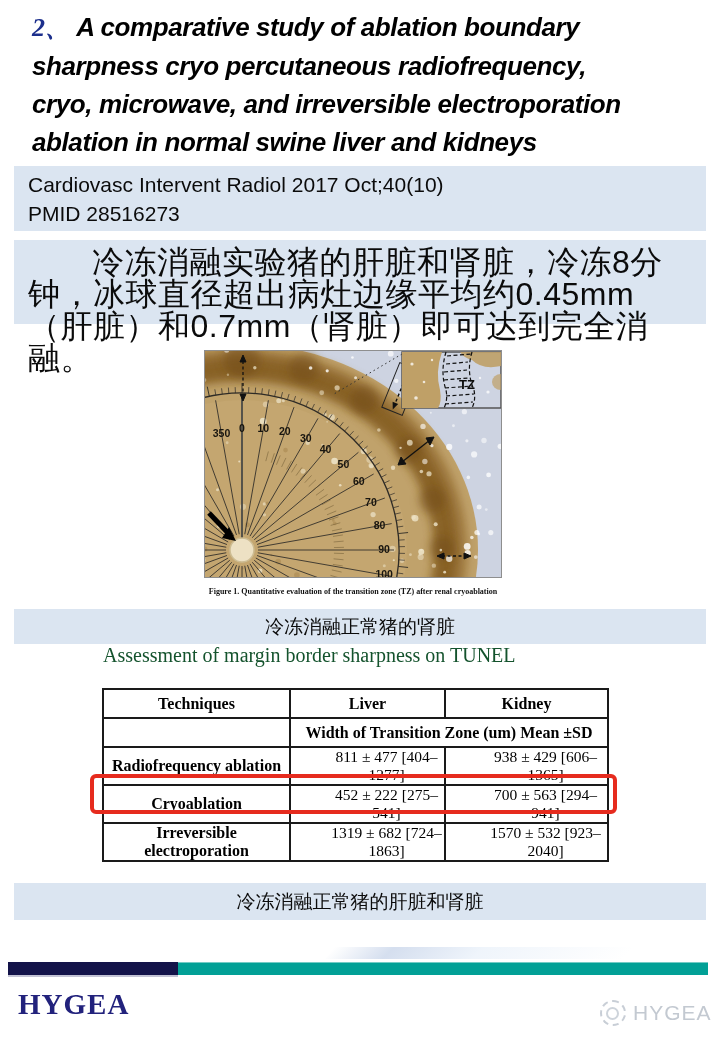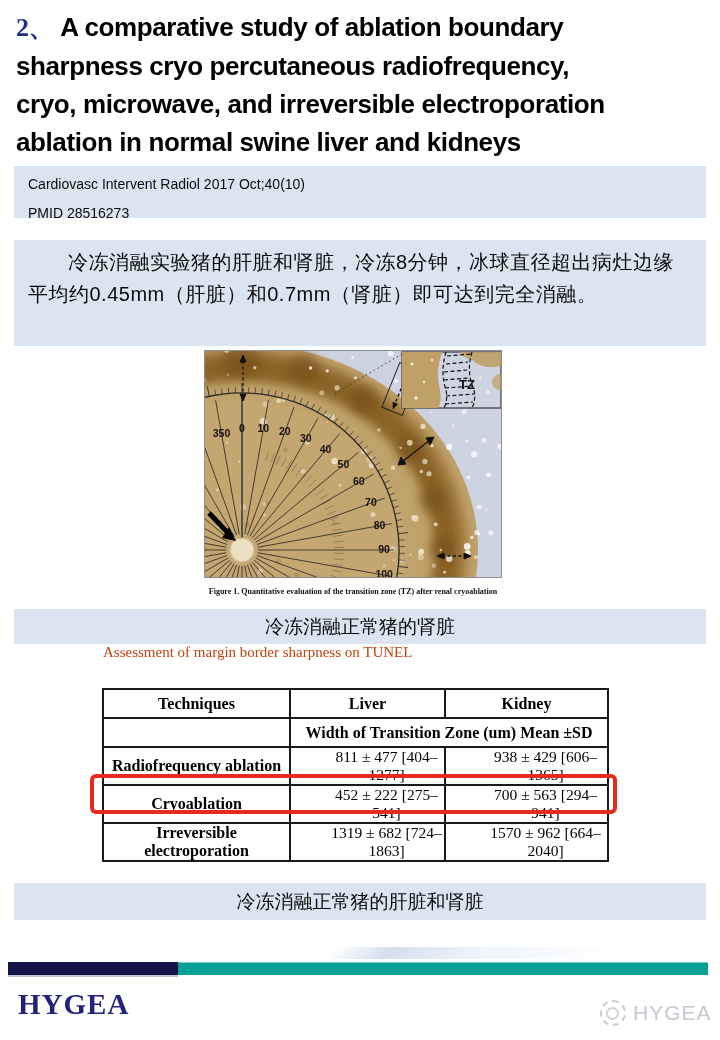--- a/index.html
+++ b/index.html
@@ -2,36 +2,36 @@
 <html><head>
 <meta charset="utf-8">
 <style>
   html,body{margin:0;padding:0;}
   body{
     width:720px;height:1040px;position:relative;background:#ffffff;
     font-family:"Liberation Sans",sans-serif;overflow:hidden;
   }
   .abs{position:absolute;}
   
-  .title{left:16px;top:8px;width:680px;color:#000;}
+  .title{left:32px;top:8px;width:680px;color:#000;font-style:italic;}
   .title .tline{font-weight:700;font-size:26px;line-height:38px;white-space:nowrap;letter-spacing:-0.4px;}
   .title .tnum{color:#1c2f8c;font-family:"Liberation Serif",serif;font-weight:700;margin-right:6px;}
   
   .banner{background:#dbe5f1;left:14px;width:692px;color:#0b0b0b;}
-  .banner.citation{top:166px;height:52px;font-size:14px;line-height:29px;padding:4px 0 0 14px;box-sizing:border-box;}
-  .banner.summary{top:240px;height:106px;font-size:20px;line-height:32px;padding:6px 14px 7px 14px;box-sizing:border-box;text-indent:2em;letter-spacing:0.5px;}
+  .banner.citation{top:166px;height:65px;font-size:21px;line-height:29px;padding:4px 0 0 14px;box-sizing:border-box;}
+  .banner.summary{top:240px;height:84px;font-size:32px;line-height:32px;padding:6px 14px 7px 14px;box-sizing:border-box;text-indent:2em;letter-spacing:0.5px;}
   .banner.center{text-align:center;font-size:19px;}
   .banner.kidney{top:609px;height:35px;line-height:35px;}
   .banner.liverkidney{top:883px;height:37px;line-height:37px;text-align:center;}
   
   .figwrap{left:204px;top:350px;width:298px;height:228px;}
   .figcaption{left:184px;top:587px;width:338px;text-align:center;
     font-family:"Liberation Serif",serif;font-weight:700;font-size:8px;color:#111;}
   
-  .tabletitle{left:103px;top:644px;font-family:"Liberation Serif",serif;font-size:15px;color:#c2410c;}
+  .tabletitle{left:103px;top:644px;font-family:"Liberation Serif",serif;font-size:20px;color:#14532d;}
   table.data{position:absolute;left:102px;top:688px;width:505px;border-collapse:collapse;
     font-family:"Liberation Serif",serif;color:#000;table-layout:fixed;}
   table.data td,table.data th{border:2px solid #1a1a1a;text-align:center;padding:0;overflow:hidden;}
   table.data .h{font-weight:700;font-size:16px;}
   table.data .v{font-weight:400;font-size:15.5px;padding-left:38px;}
   table.data tr{height:29px;}
   .redbox{left:90px;top:774px;width:519px;height:32px;border:4px solid #e62b1e;border-radius:6px;pointer-events:none;}
   
   .wisp{left:330px;top:947px;width:330px;height:12px;
     background:linear-gradient(100deg,rgba(190,205,230,0) 0%,rgba(190,205,230,.65) 18%,rgba(235,242,250,.8) 45%,rgba(190,205,230,0) 90%);
@@ -442,21 +442,21 @@
     <td class="v">938 ± 429 [606–1365]</td>
   </tr>
   <tr>
     <td class="h">Cryoablation</td>
     <td class="v">452 ± 222 [275–541]</td>
     <td class="v">700 ± 563 [294–941]</td>
   </tr>
   <tr>
     <td class="h">Irreversible electroporation</td>
     <td class="v">1319 ± 682 [724–1863]</td>
-    <td class="v">1570 ± 962 [664–2040]</td>
+    <td class="v">1570 ± 532 [923–2040]</td>
   </tr>
 </tbody>
   </table>
 <div class="abs redbox"></div>
 
 <div class="abs banner center liverkidney">冷冻消融正常猪的肝脏和肾脏</div>
 
 <div class="abs wisp"></div>
 <div class="abs navybar"></div>
 <div class="abs navyshadow"></div>

